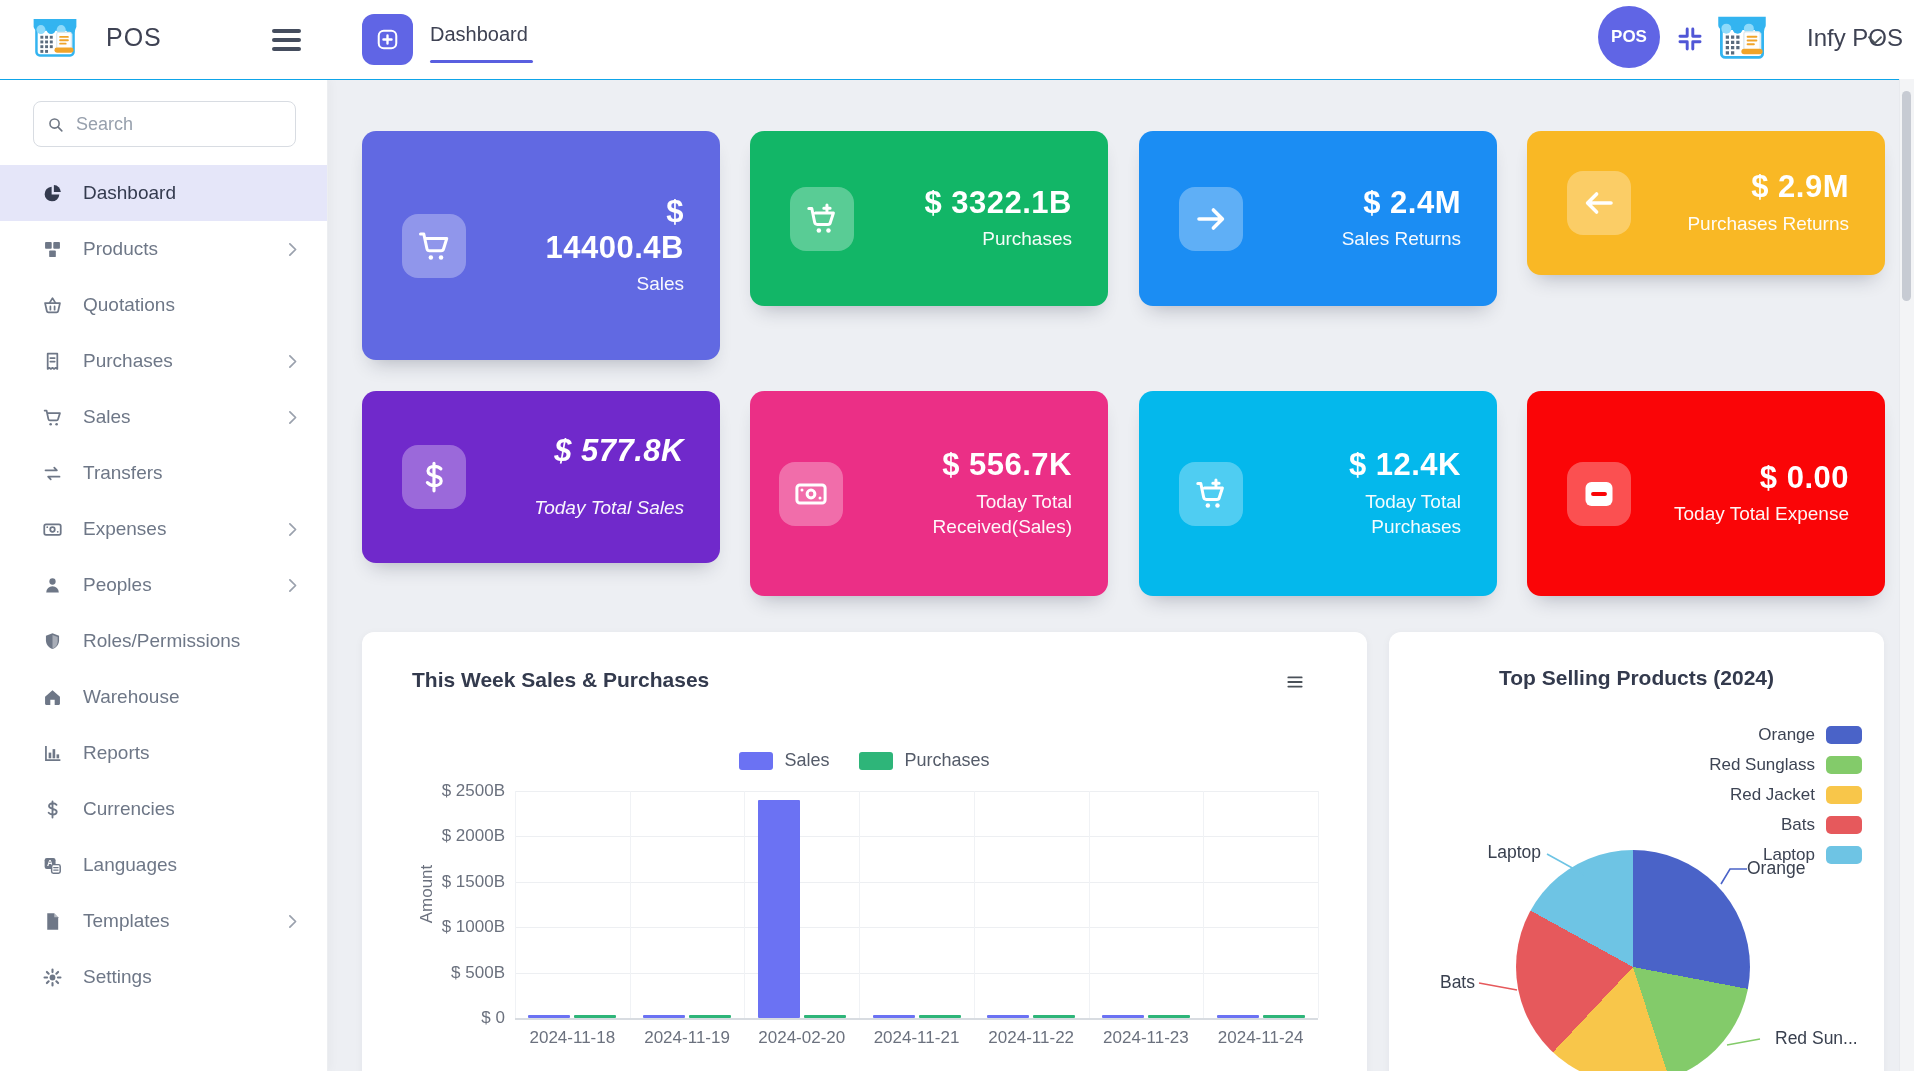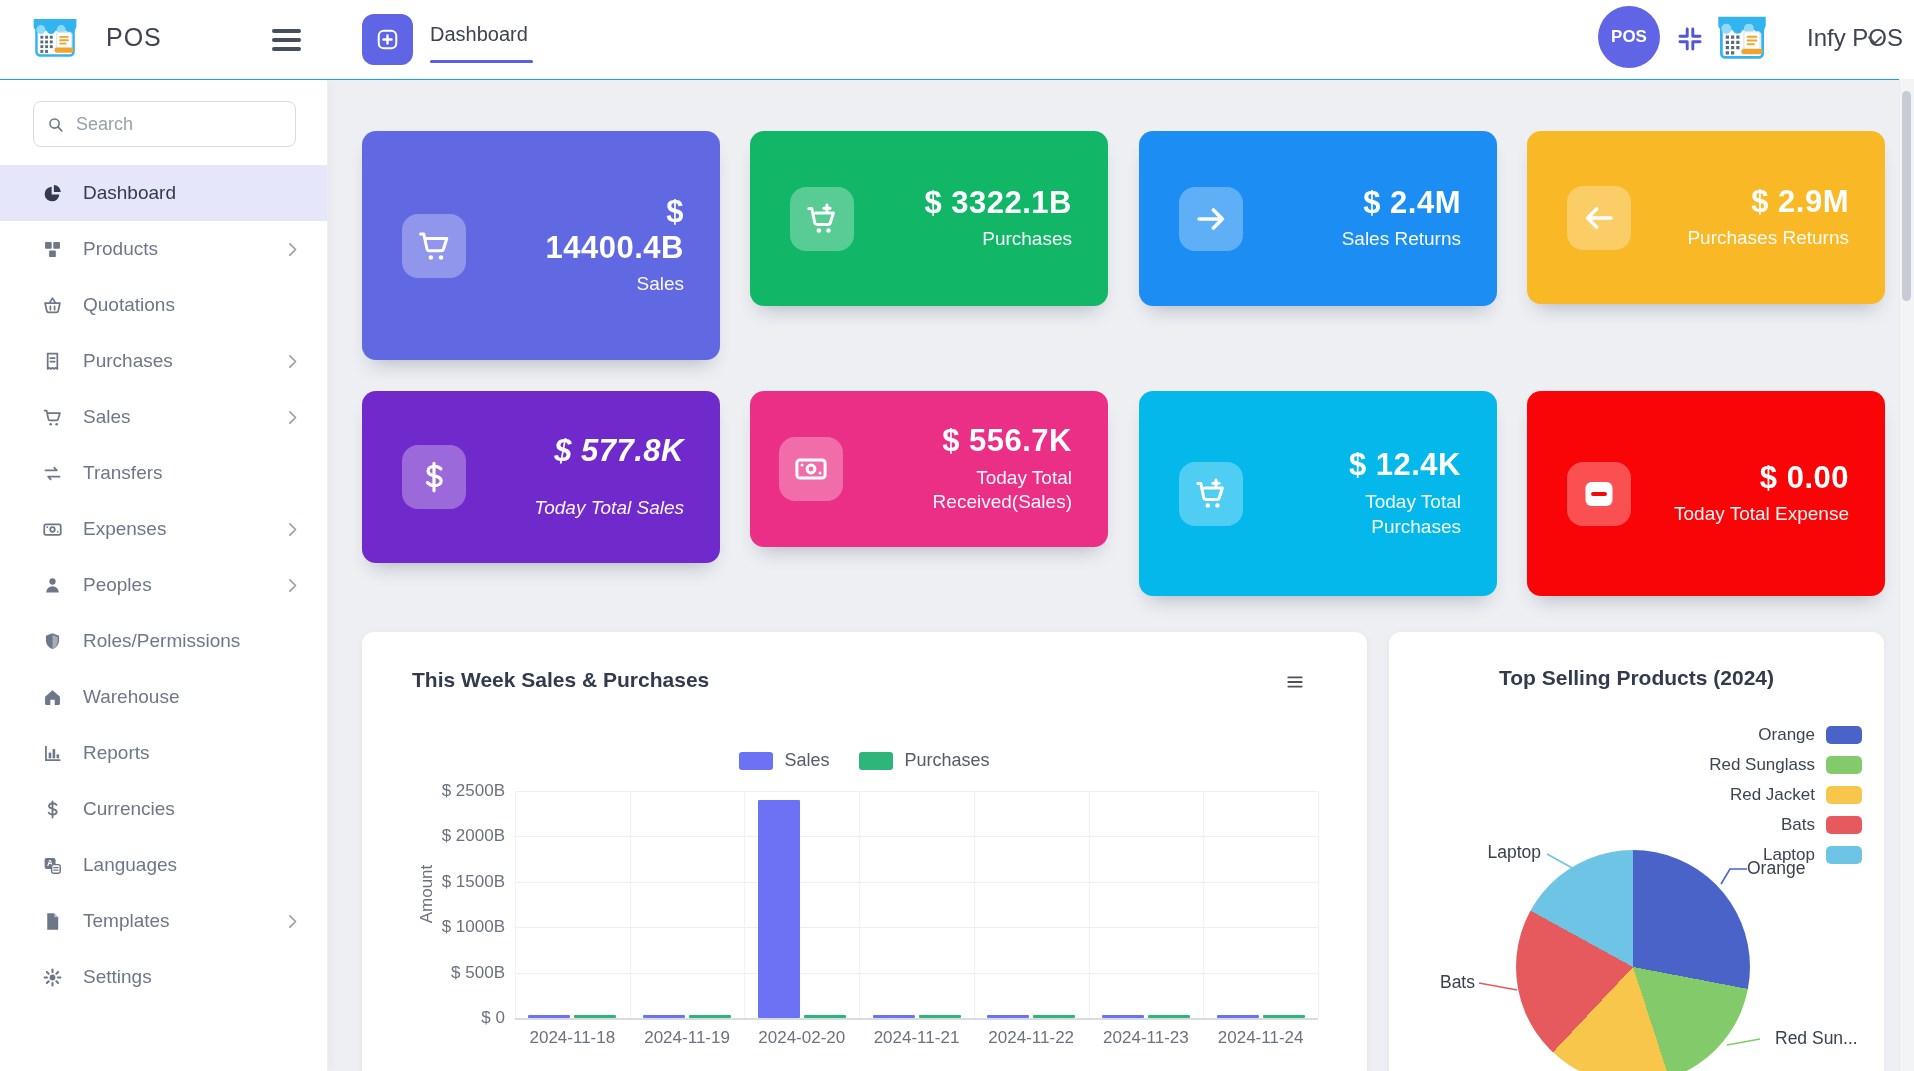--- a/index.html
+++ b/index.html
@@ -508,21 +508,21 @@
             <svg viewBox="0 0 24 24" fill="none" stroke="currentColor" stroke-linecap="round" stroke-linejoin="round" stroke-width="2.4">
               <path d="M4 12h15M13.6 6l6 6-6 6"></path>
             </svg>
           </span>
         </div>
         <div class="ctxt">
           <div class="val" style="">$ 2.4M</div>
           <div class="lbl" style="">Sales Returns</div>
         </div>
       </div>
-      <div class="card" style="left: 1527px; top: 131px; height: 173px; background: rgb(249, 184, 37); --cc: #f9b825;">
+      <div class="card" style="left: 1527px; top: 131px; height: 144px; background: rgb(249, 184, 37); --cc: #f9b825;">
         <div class="iconbox">
           <span class="ic ">
             <svg viewBox="0 0 24 24" fill="none" stroke="currentColor" stroke-linecap="round" stroke-linejoin="round" stroke-width="2.4">
               <path d="M20 12H5M10.4 6l-6 6 6 6"></path>
             </svg>
           </span>
         </div>
         <div class="ctxt">
           <div class="val" style="">$ 2.9M</div>
           <div class="lbl" style="">Purchases Returns</div>
@@ -534,21 +534,21 @@
             <svg viewBox="0 0 24 24" fill="none" stroke="currentColor" stroke-linecap="round" stroke-linejoin="round" stroke-width="2.1">
               <path d="M12 2.8v18.4M16.6 6.6c-1-1.1-2.6-1.7-4.4-1.7-2.3 0-4.2 1.2-4.2 3.1 0 4.3 8.8 2.2 8.8 6.6 0 1.9-1.9 3.1-4.5 3.1-2 0-3.8-.8-4.7-2"></path>
             </svg>
           </span>
         </div>
         <div class="ctxt">
           <div class="val" style="">$ 577.8K</div>
           <div class="lbl" style="max-width: 175px; margin-top: 28px;">Today Total Sales</div>
         </div>
       </div>
-      <div class="card" style="left: 750px; top: 391px; height: 156px; background: rgb(235, 47, 134); padding-left: 29px; --cc: #eb2f86;">
+      <div class="card" style="left: 750px; top: 391px; height: 205px; background: rgb(235, 47, 134); padding-left: 29px; --cc: #eb2f86;">
         <div class="iconbox">
           <span class="ic ">
             <svg viewBox="0 0 24 24" fill="none" stroke="currentColor" stroke-linecap="round" stroke-linejoin="round" stroke-width="2">
               <rect x="2.6" y="6" width="18.8" height="12" rx="2"></rect>
               <circle cx="12" cy="12" r="2.6"></circle>
               <path d="M6 9.4v.01M18 14.6v.01"></path>
             </svg>
           </span>
         </div>
         <div class="ctxt">

